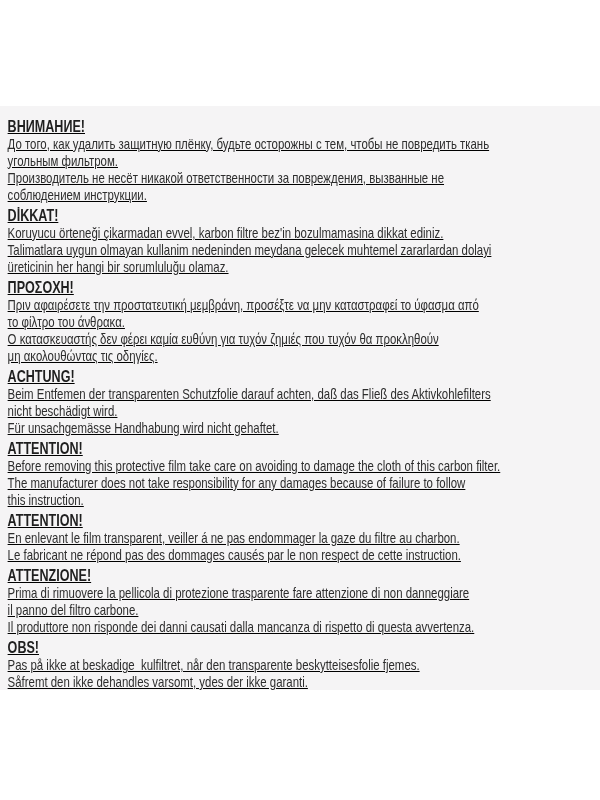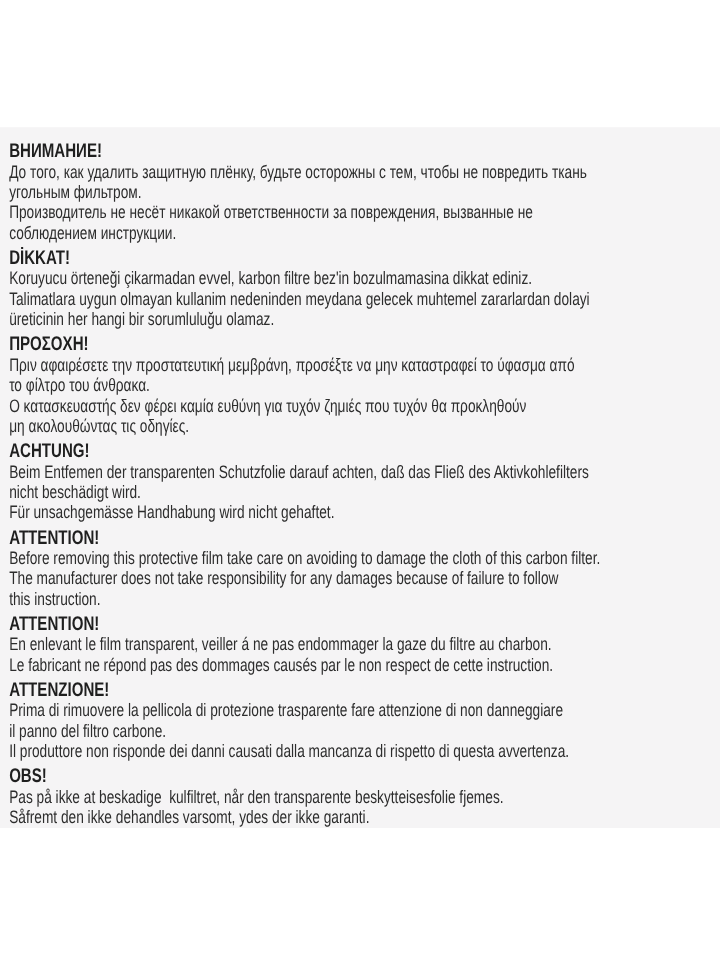--- a/index.html
+++ b/index.html
@@ -17,20 +17,21 @@
   .label-area {
     position: absolute;
     top: 106px;
     left: 0;
     width: 600px;
     height: 584px;
     background: #f5f4f5;
     overflow: hidden;
     box-sizing: border-box;
     padding-top: 12px;
+    text-decoration: underline;
   }
   
   .text-scale {
     width: 788px;
     transform: scaleX(0.7614);
     transform-origin: left top;
     padding-left: 10px;
     box-sizing: border-box;
     color: #2d2d2d;
   }

